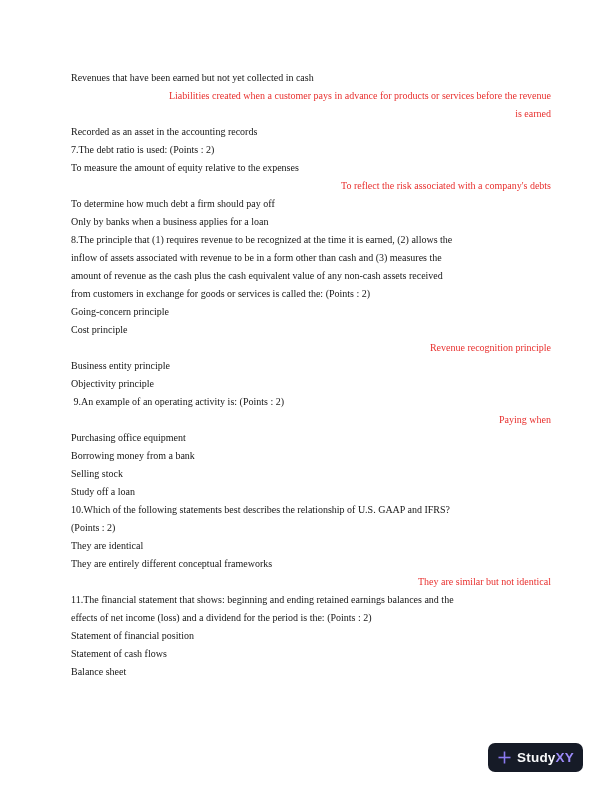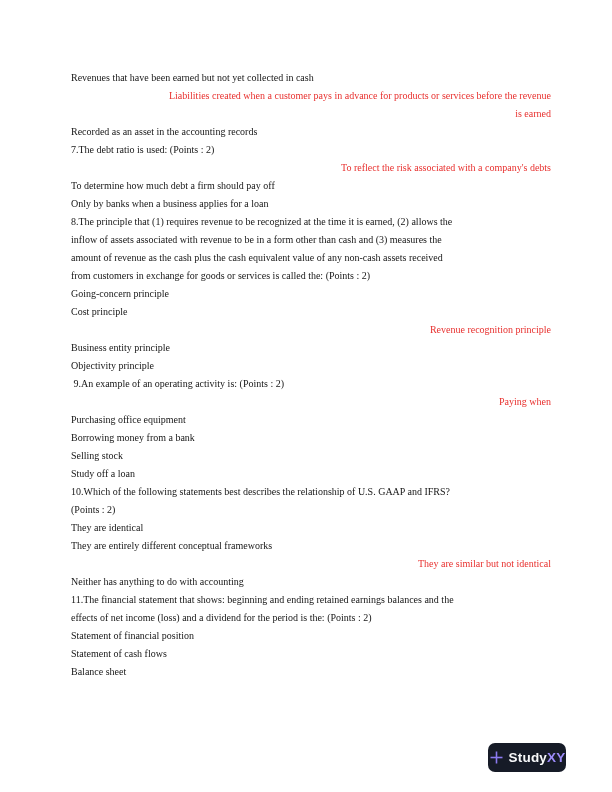--- a/index.html
+++ b/index.html
@@ -28,21 +28,21 @@
     white-space: pre;
   }
   .line.red {
     color: var(--highlight-color, #e8302e);
     text-align: right;
   }
   .logo {
     position: absolute;
     left: 488px;
     top: 743px;
-    width: 78px;
+    width: 95px;
     height: 29px;
     background: var(--logo-bg, #161b27);
     border-radius: 7px;
     display: flex;
     align-items: center;
     justify-content: center;
     gap: 5px;
     cursor: pointer;
     box-sizing: border-box;
   }
@@ -63,20 +63,21 @@
 <body>
 
 <div class="page">
 
   <div class="text-block">
       <div class="line">Revenues that have been earned but not yet collected in cash</div>
       <div class="line red">Liabilities created when a customer pays in advance for products or services before the revenue</div>
       <div class="line red">is earned</div>
       <div class="line">Recorded as an asset in the accounting records</div>
       <div class="line">7.The debt ratio is used: (Points : 2)</div>
+      <div class="line">To measure the amount of equity relative to the expenses</div>
       <div class="line red">To reflect the risk associated with a company's debts</div>
       <div class="line">To determine how much debt a firm should pay off</div>
       <div class="line">Only by banks when a business applies for a loan</div>
       <div class="line">8.The principle that (1) requires revenue to be recognized at the time it is earned, (2) allows the</div>
       <div class="line">inflow of assets associated with revenue to be in a form other than cash and (3) measures the</div>
       <div class="line">amount of revenue as the cash plus the cash equivalent value of any non-cash assets received</div>
       <div class="line">from customers in exchange for goods or services is called the: (Points : 2)</div>
       <div class="line">Going-concern principle</div>
       <div class="line">Cost principle</div>
       <div class="line red">Revenue recognition principle</div>
@@ -86,21 +87,20 @@
       <div class="line red">Paying when</div>
       <div class="line">Purchasing office equipment</div>
       <div class="line">Borrowing money from a bank</div>
       <div class="line">Selling stock</div>
       <div class="line">Study off a loan</div>
       <div class="line">10.Which of the following statements best describes the relationship of U.S. GAAP and IFRS?</div>
       <div class="line">(Points : 2)</div>
       <div class="line">They are identical</div>
       <div class="line">They are entirely different conceptual frameworks</div>
       <div class="line red">They are similar but not identical</div>
-      <div class="line">Neither has anything to do with accounting</div>
       <div class="line">11.The financial statement that shows: beginning and ending retained earnings balances and the</div>
       <div class="line">effects of net income (loss) and a dividend for the period is the: (Points : 2)</div>
       <div class="line">Statement of financial position</div>
       <div class="line">Statement of cash flows</div>
       <div class="line">Balance sheet</div>
     </div>
 
   <div class="logo">
     <span class="plus-icon">
       <svg width="15" height="15" viewBox="0 0 15 15">

